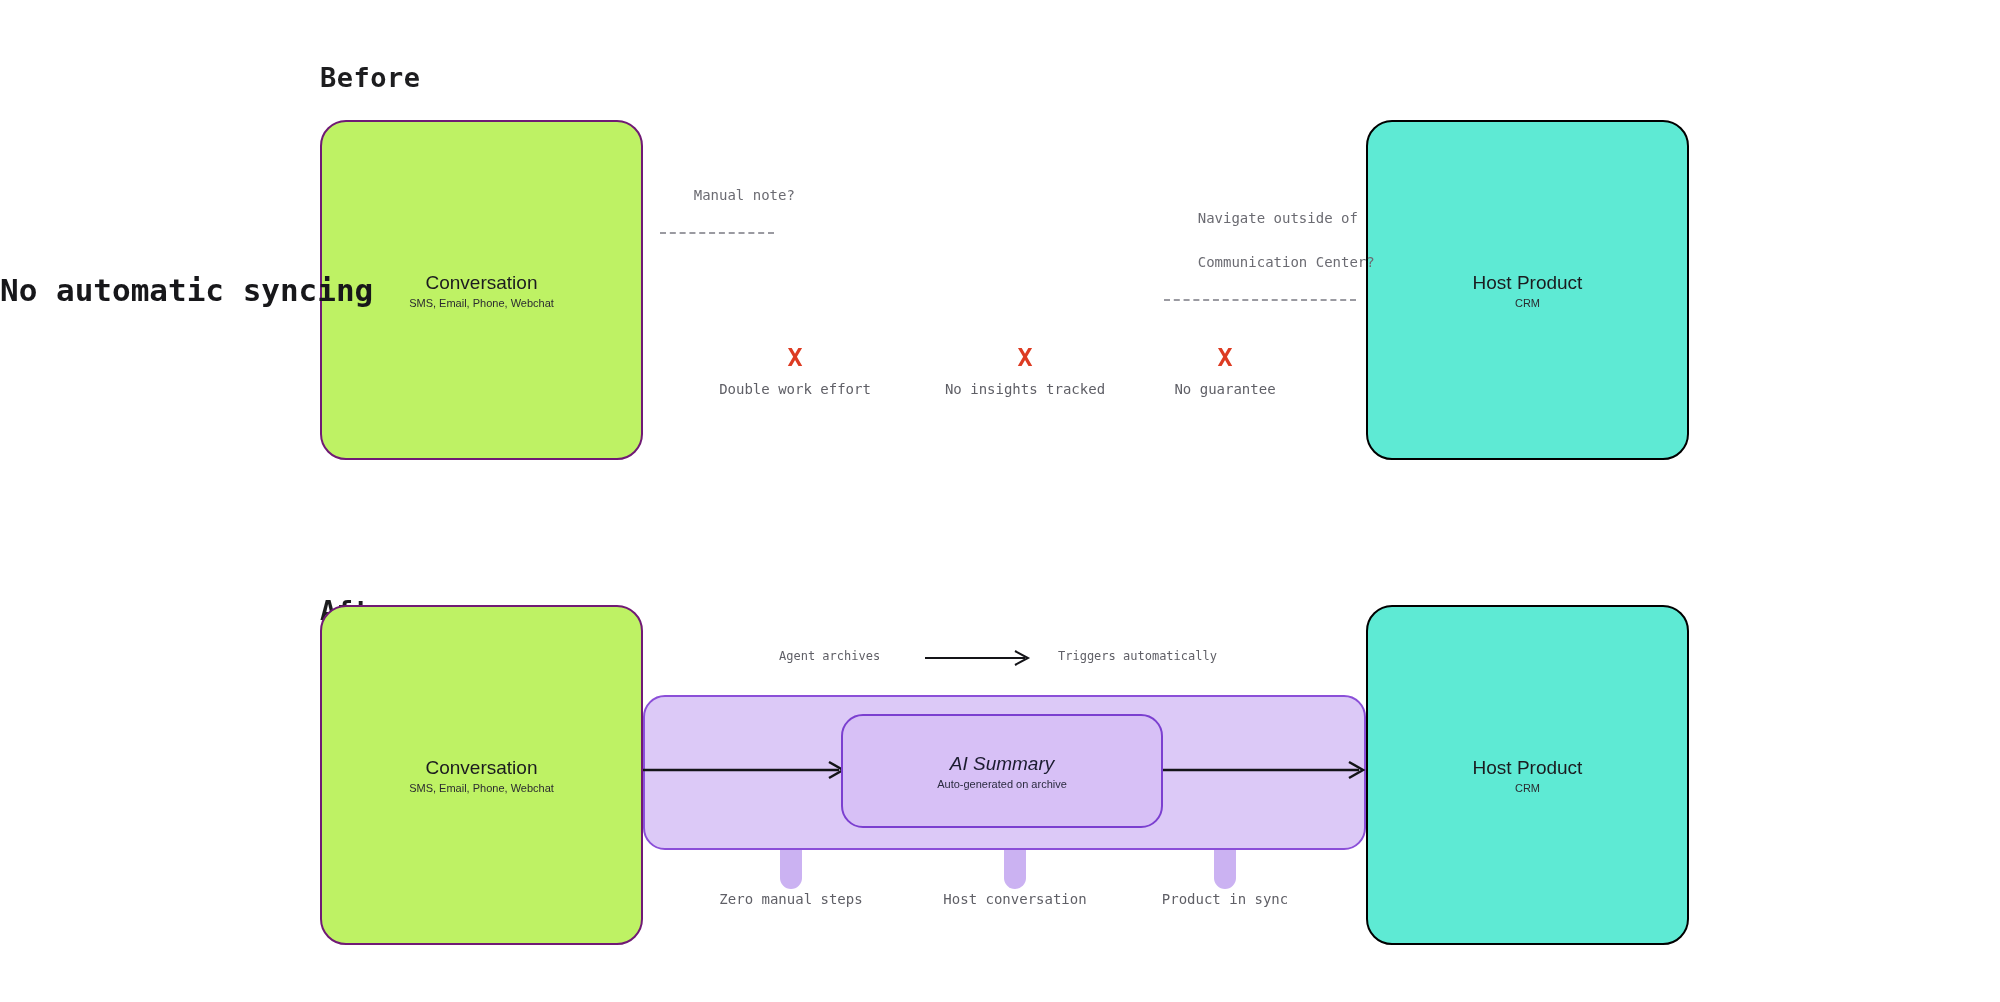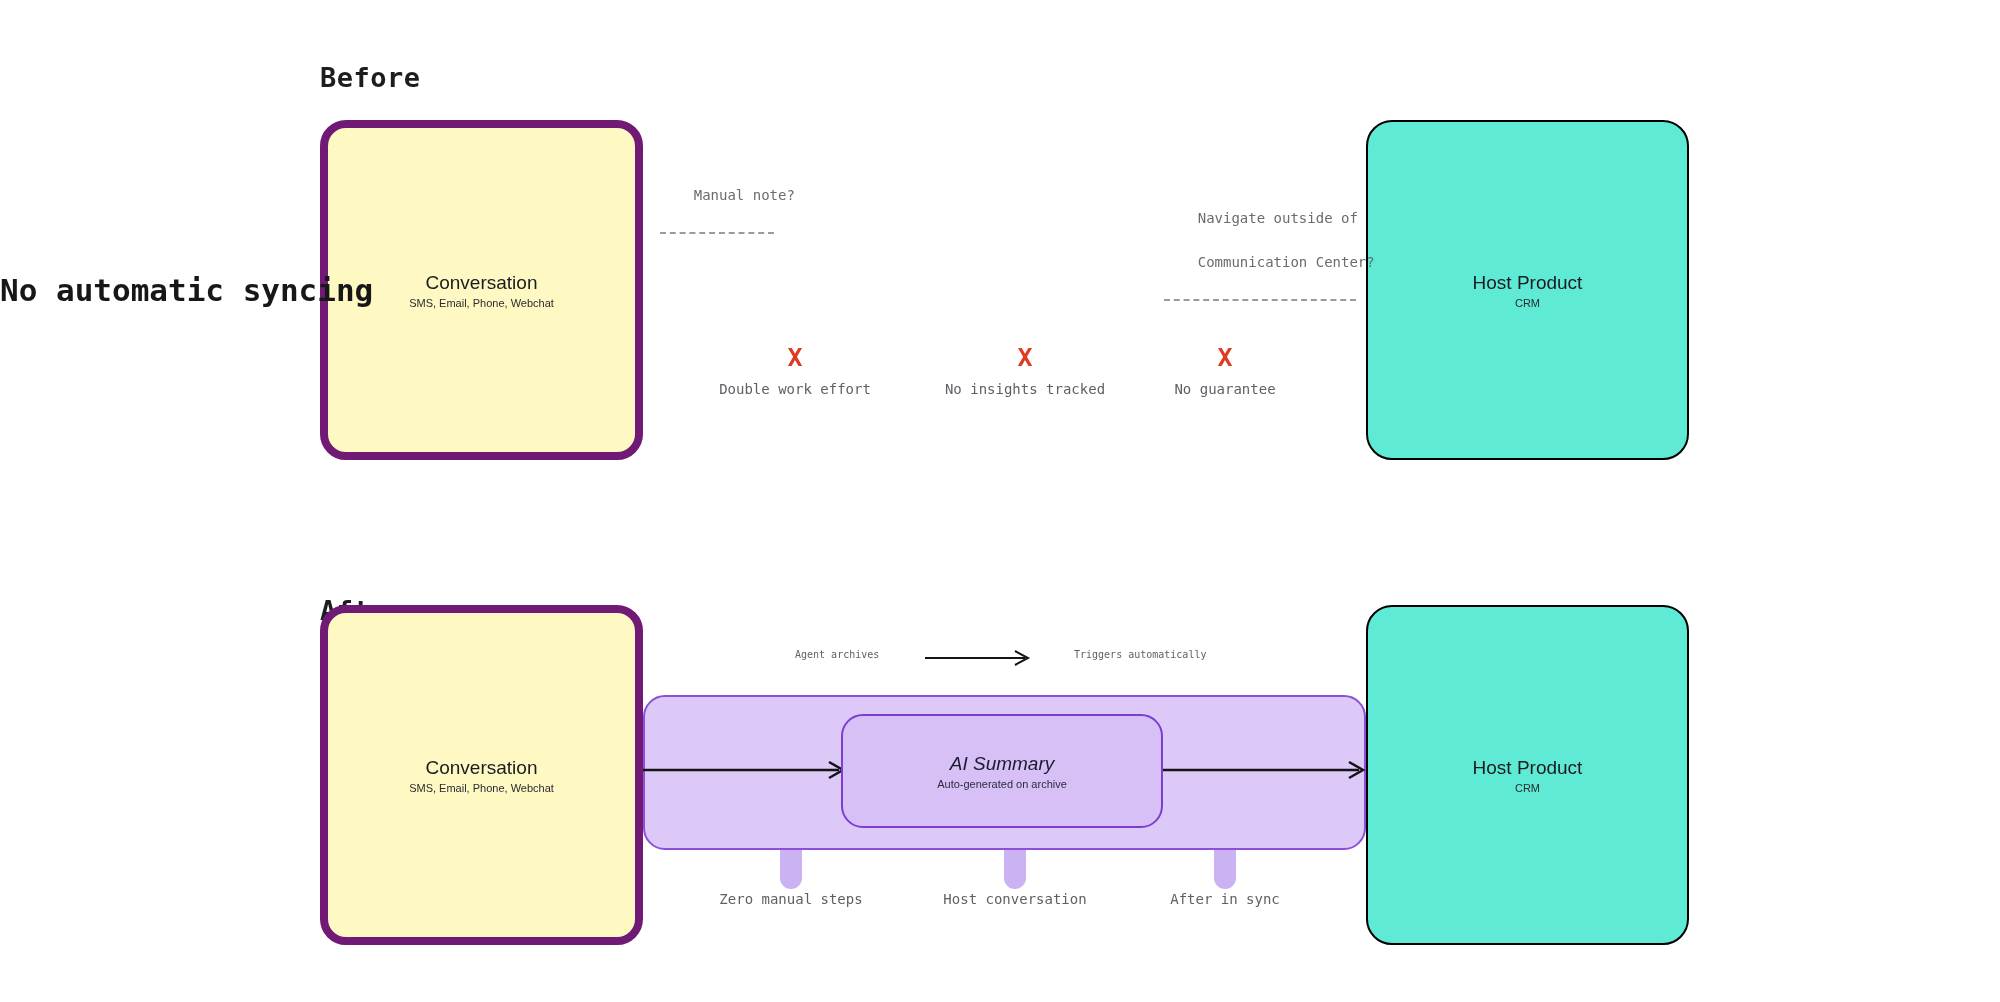--- a/index.html
+++ b/index.html
@@ -52,21 +52,21 @@
     line-height: 1.25;
     white-space: nowrap;
   }
   .endbox .eb-sub {
     font-family: "Liberation Sans", sans-serif;
     font-size: 11px;
     color: #2b2b30;
     margin-top: 3px;
     white-space: nowrap;
   }
-  .blue-box  { background: #fef9c3; border: 8px solid #701a75; }
+  .blue-box  { background: #bef264; border: 2px solid #701a75; }
   .green-box { background: #5eead4; border: 2px solid #000000; }
 
   #conv-before { left: 320px; top: 120px; width: 323px; height: 340px; }
   #host-before { left: 1366px; top: 120px; width: 323px; height: 340px; }
   #conv-after  { left: 320px; top: 605px; width: 323px; height: 340px; }
   #host-after  { left: 1366px; top: 605px; width: 323px; height: 340px; }
 
   
   .note {
     position: absolute;
@@ -167,25 +167,24 @@
   
   .arrow-svg { position: absolute; overflow: visible; }
   #arrow-in  { left: 643px; top: 760px; width: 205px; height: 20px; }
   #arrow-out { left: 1163px; top: 760px; width: 205px; height: 20px; }
   #arrow-trigger { left: 925px; top: 648px; width: 110px; height: 20px; }
 
   
   .trigger-text {
     position: absolute;
     font-family: "DejaVu Sans Mono", "Liberation Mono", monospace;
-    font-size: 10px;
+    font-size: 12px;
     color: #5f5f66;
     white-space: nowrap;
     top: 649px;
-    margin-left: 16px;
   }
   #trigger-left  { left: 779px; }
   #trigger-right { left: 1058px; }
 
   
   .benefit { position: absolute; text-align: center; width: 240px; }
   .benefit .tab {
     width: 22px;
     height: 39px;
     margin: 0 auto;
@@ -286,16 +285,16 @@
   <div class="benefit" id="benefit-0">
     <div class="tab"></div>
     <span class="benefit-label">Zero manual steps</span>
   </div>
   <div class="benefit" id="benefit-1">
     <div class="tab"></div>
     <span class="benefit-label">Host conversation</span>
   </div>
   <div class="benefit" id="benefit-2">
     <div class="tab"></div>
-    <span class="benefit-label">After in sync</span>
+    <span class="benefit-label">Product in sync</span>
   </div>
 
 </div>
 
 </body></html>

